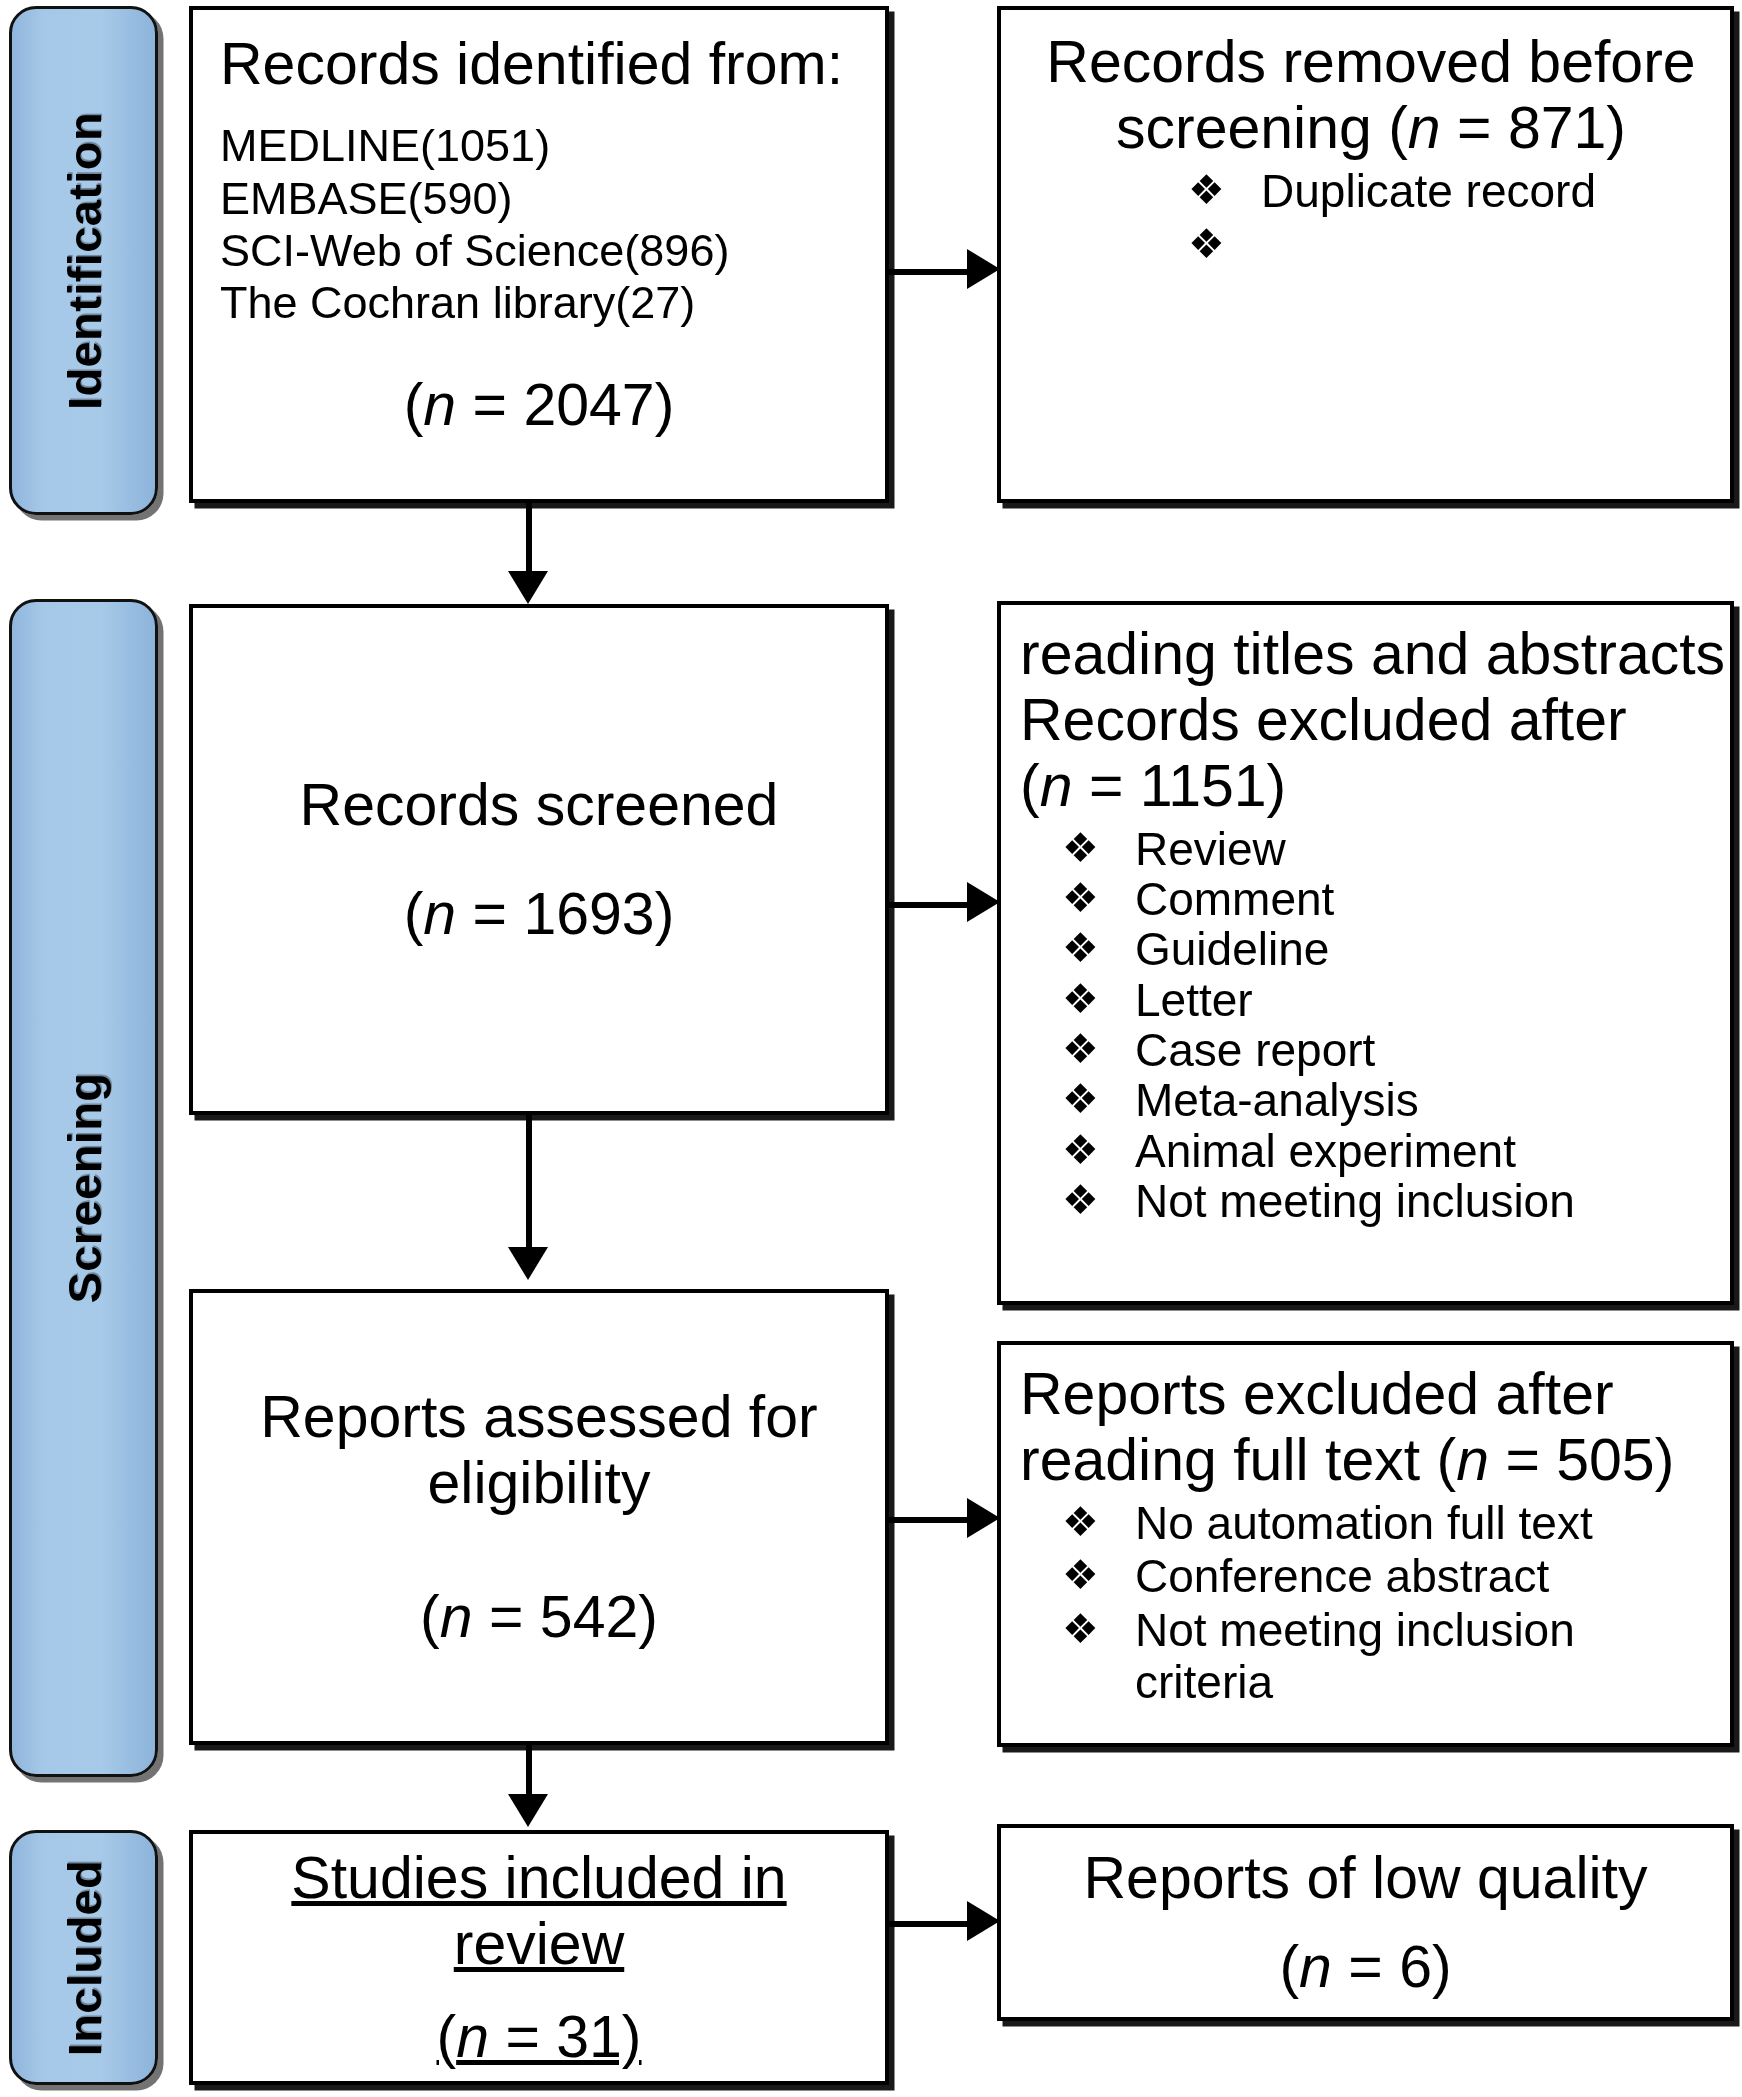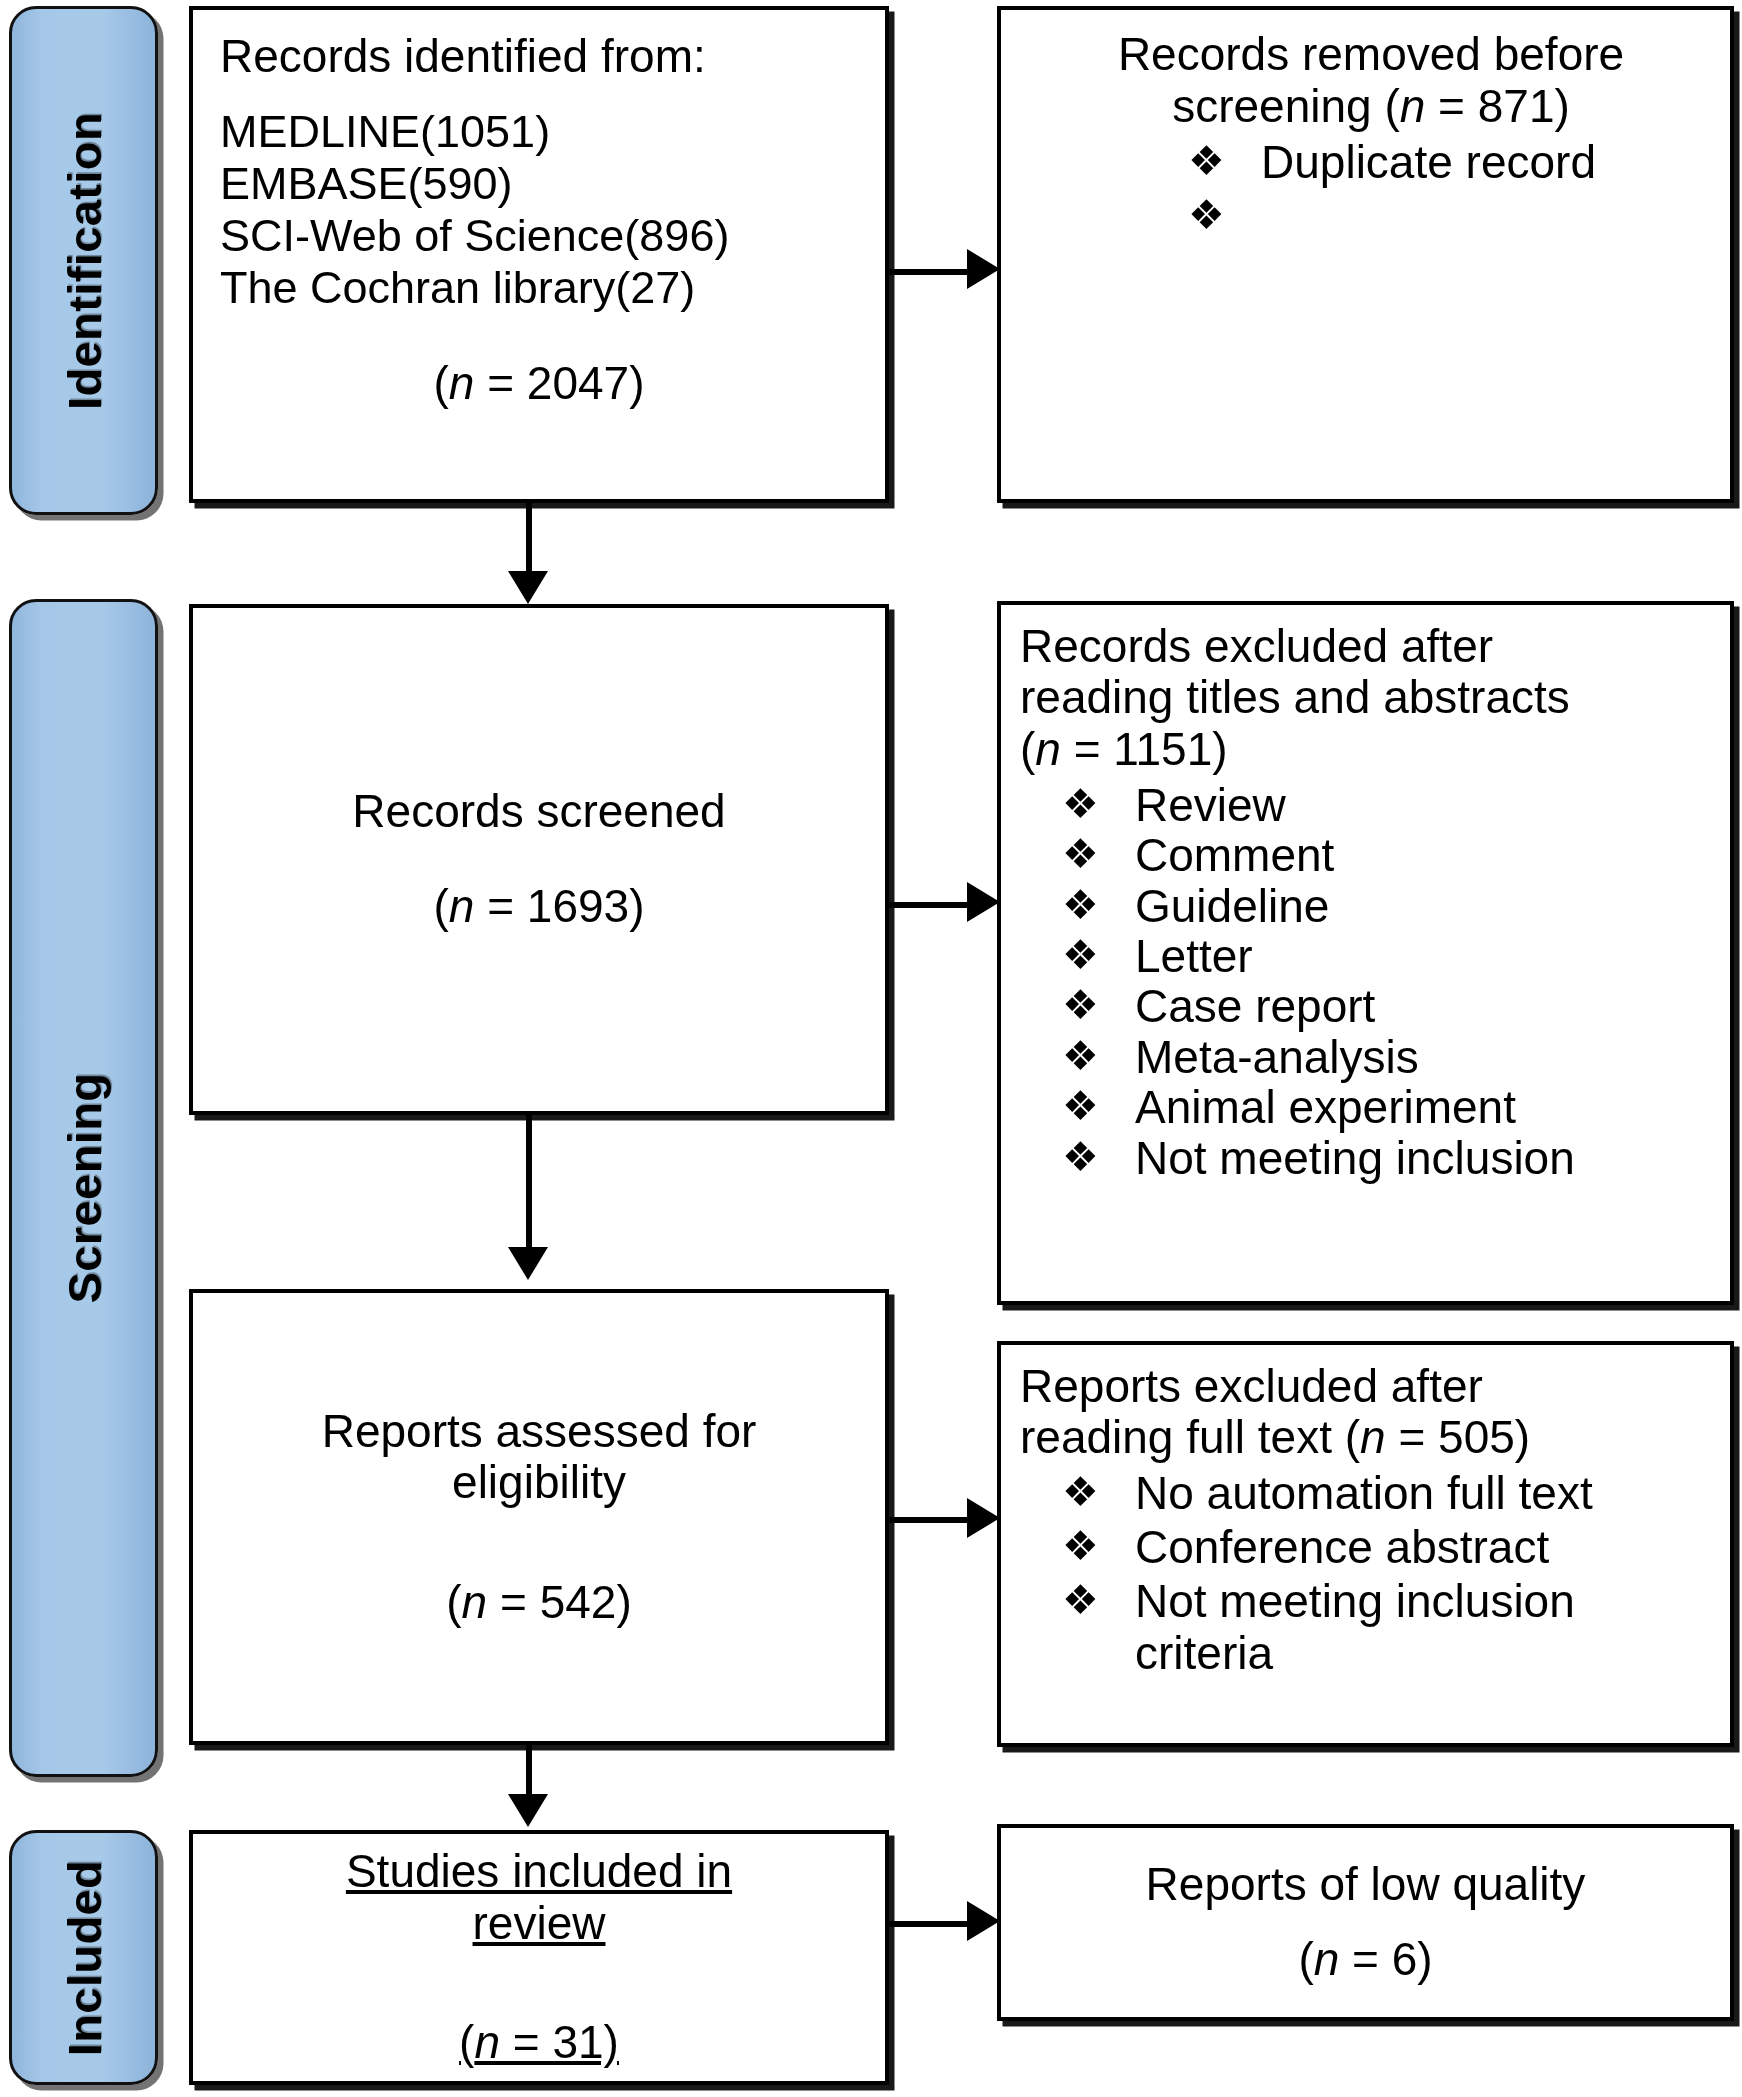--- a/index.html
+++ b/index.html
@@ -62,21 +62,21 @@
   .box-inner.center {
     justify-content: center;
     align-items: center;
     text-align: center;
   }
   .box-inner.top {
     justify-content: flex-start;
   }
 
   .line {
-    font-size: 46px;
+    font-size: 59px;
     line-height: 1.12;
     white-space: nowrap;
   }
   .spacer-sm { height: 23.6px; }
   .spacer-md { height: 43px; }
   .spacer-lg { height: 68px; }
 
   .src-list .line { font-size: 45px; line-height: 1.16; }
 
   em.n { font-style: italic; }
@@ -186,22 +186,22 @@
   <div class="box" style="left:189px; top:604px; width:700px; height:511px;">
     <div class="box-inner center">
       <div class="line">Records screened</div>
       <div class="spacer-md"></div>
       <div class="line"><span>(</span><em class="n">n</em><span> = 1693)</span></div>
     </div>
   </div>
 
   <div class="box" style="left:997px; top:601px; width:737px; height:704px;">
     <div class="box-inner top" style="padding:15.7px 7.9px 11px 19px;">
+      <div class="line">reading titles and abstracts</div>
       <div class="line">Records excluded after</div>
-      <div class="line">reading titles and abstracts</div>
       <div class="line"><span>(</span><em class="n">n</em><span> = 1151)</span></div>
       <ul class="bullets tight">
         <li>
           <span class="bul">❖</span>
           <span class="btxt">Review</span>
         </li>
         <li>
           <span class="bul">❖</span>
           <span class="btxt">Comment</span>
         </li>

